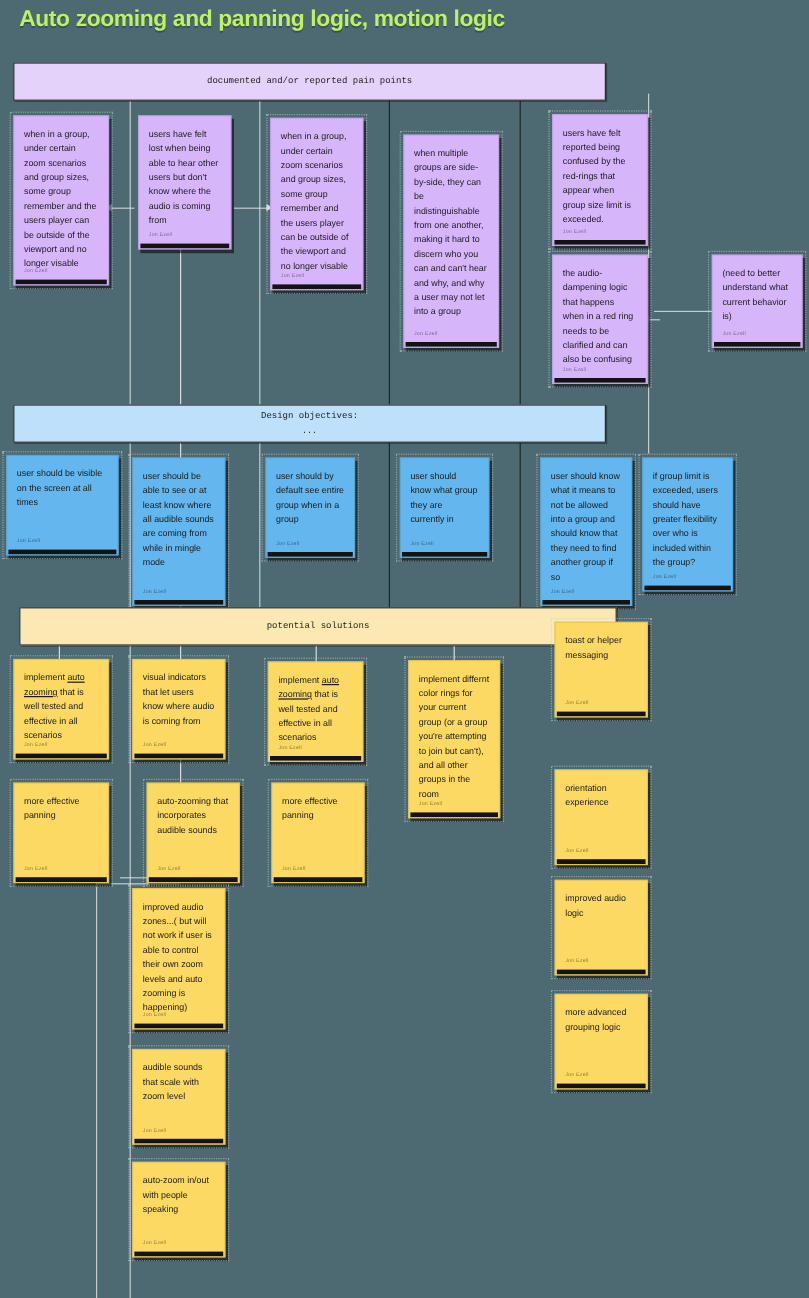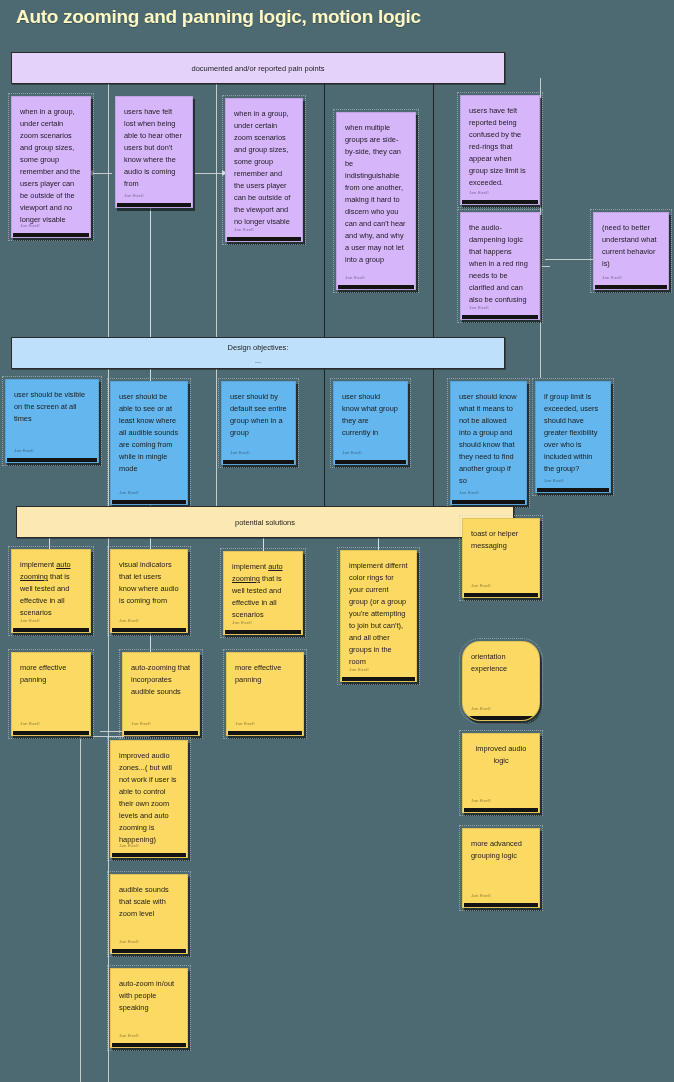--- a/index.html
+++ b/index.html
@@ -14,32 +14,33 @@
   
   .vline{ position:absolute; width:1px; background:#d9dde0; opacity:.85; }
   .vline.dark{ background:#1c1c1c; opacity:.9; }
   .hline{ position:absolute; height:1px; background:#d9dde0; opacity:.85; }
   .stub{ position:absolute; width:1px; background:#d9dde0; }
 
   
   #title{
     position:absolute; left:16px; top:6px;
     font-size:19px; font-weight:bold; letter-spacing:-0.3px;
-    color:#fef9c3;
+    color:#bef264;
     text-shadow:0 1px 0 rgba(0,0,0,.25);
   }
 
   
   .bar{
     position:absolute;
     border:1px solid #2a2a2a;
     display:flex; flex-direction:column;
     align-items:center; justify-content:center;
     font-size:7.5px; color:#1d1d1d; text-align:center;
     box-shadow:1px 1px 0 rgba(0,0,0,.35);
+    font-family:Liberation Mono, monospace;
   }
   .bar .sub{ font-size:7px; margin-top:5px; color:#2a2a2a; }
   .bar.purple{ background:#e4d2fb; }
   .bar.blue  { background:#bfe0fb; }
   .bar.yellow{ background:#fbe8b2;text-align:center; }
 
   
   .note{
     position:absolute;
     border:1px solid rgba(0,0,0,.10);
@@ -221,31 +222,31 @@
   <div class="note yellow sel" style="left:110px; top:652px; width:78px; height:84px;margin-left:12px;">
     <span class="body">auto-zooming that incorporates audible sounds</span>
     <span class="author">Jon Ezell</span>
   </div>
 
   <div class="note yellow sel" style="left:226px; top:652px; width:78px; height:84px;">
     <span class="body">more effective panning</span>
     <span class="author">Jon Ezell</span>
   </div>
 
-  <div class="note yellow sel" style="left:462px; top:641px; width:78px; height:80px;border-radius:18px;">
+  <div class="note yellow sel" style="left:462px; top:641px; width:78px; height:80px;">
     <span class="body">orientation experience</span>
     <span class="author">Jon Ezell</span>
   </div>
 
   <div class="note yellow sel" style="left:110px; top:740px; width:78px; height:118px;">
     <span class="body">improved audio zones...( but will not work if user is able to control their own zoom levels and auto zooming is happening)</span>
     <span class="author">Jon Ezell</span>
   </div>
 
-  <div class="note yellow sel" style="left:462px; top:733px; width:78px; height:80px;text-align:center;">
+  <div class="note yellow sel" style="left:462px; top:733px; width:78px; height:80px;">
     <span class="body">improved audio logic</span>
     <span class="author">Jon Ezell</span>
   </div>
 
   <div class="note yellow sel" style="left:110px; top:874px; width:78px; height:80px;">
     <span class="body">audible sounds that scale with zoom level</span>
     <span class="author">Jon Ezell</span>
   </div>
 
   <div class="note yellow sel" style="left:462px; top:828px; width:78px; height:80px;">

